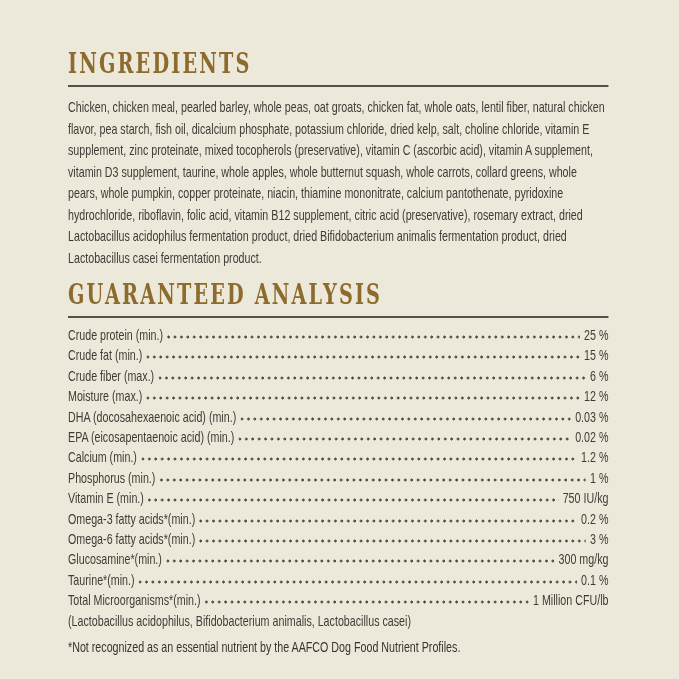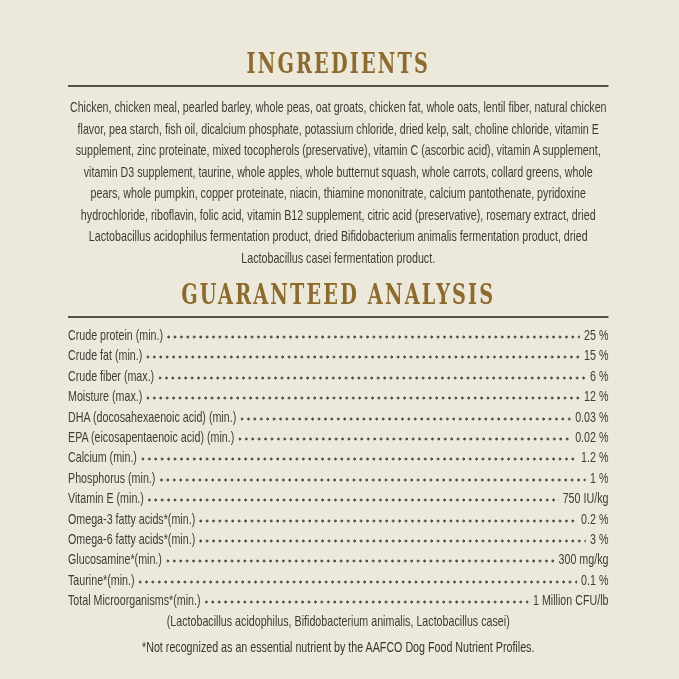--- a/index.html
+++ b/index.html
@@ -3,21 +3,20 @@
 <meta charset="utf-8">
 <style>
   html, body { margin: 0; padding: 0; }
   .page {
     position: relative;
     width: 679px;
     height: 679px;
     background: #ECE9DA;
     overflow: hidden;
     font-family: "Liberation Sans", sans-serif;
-    text-align: center;
   }
   .content {
     position: absolute;
     left: 68px;
     top: 50px;
   }
   
   .inner {
     width: 758px;
     transform: scaleX(0.713);

